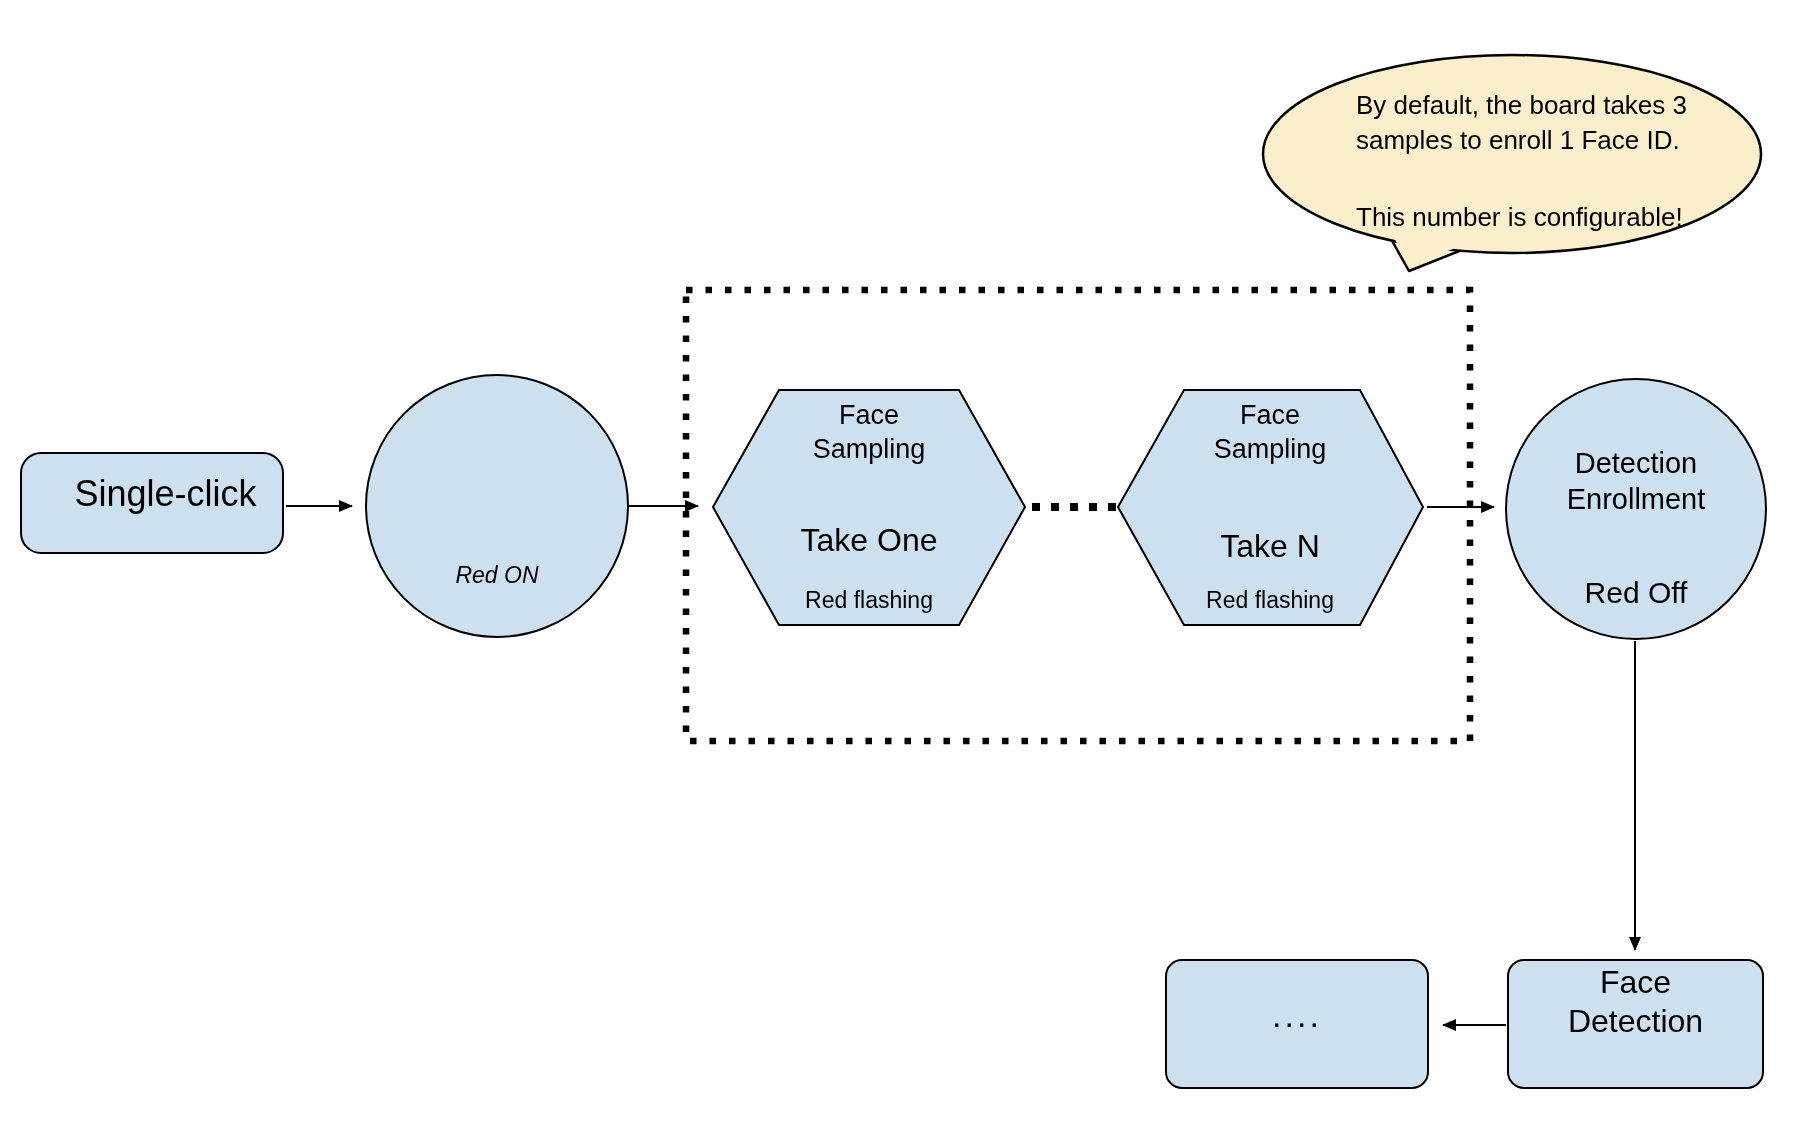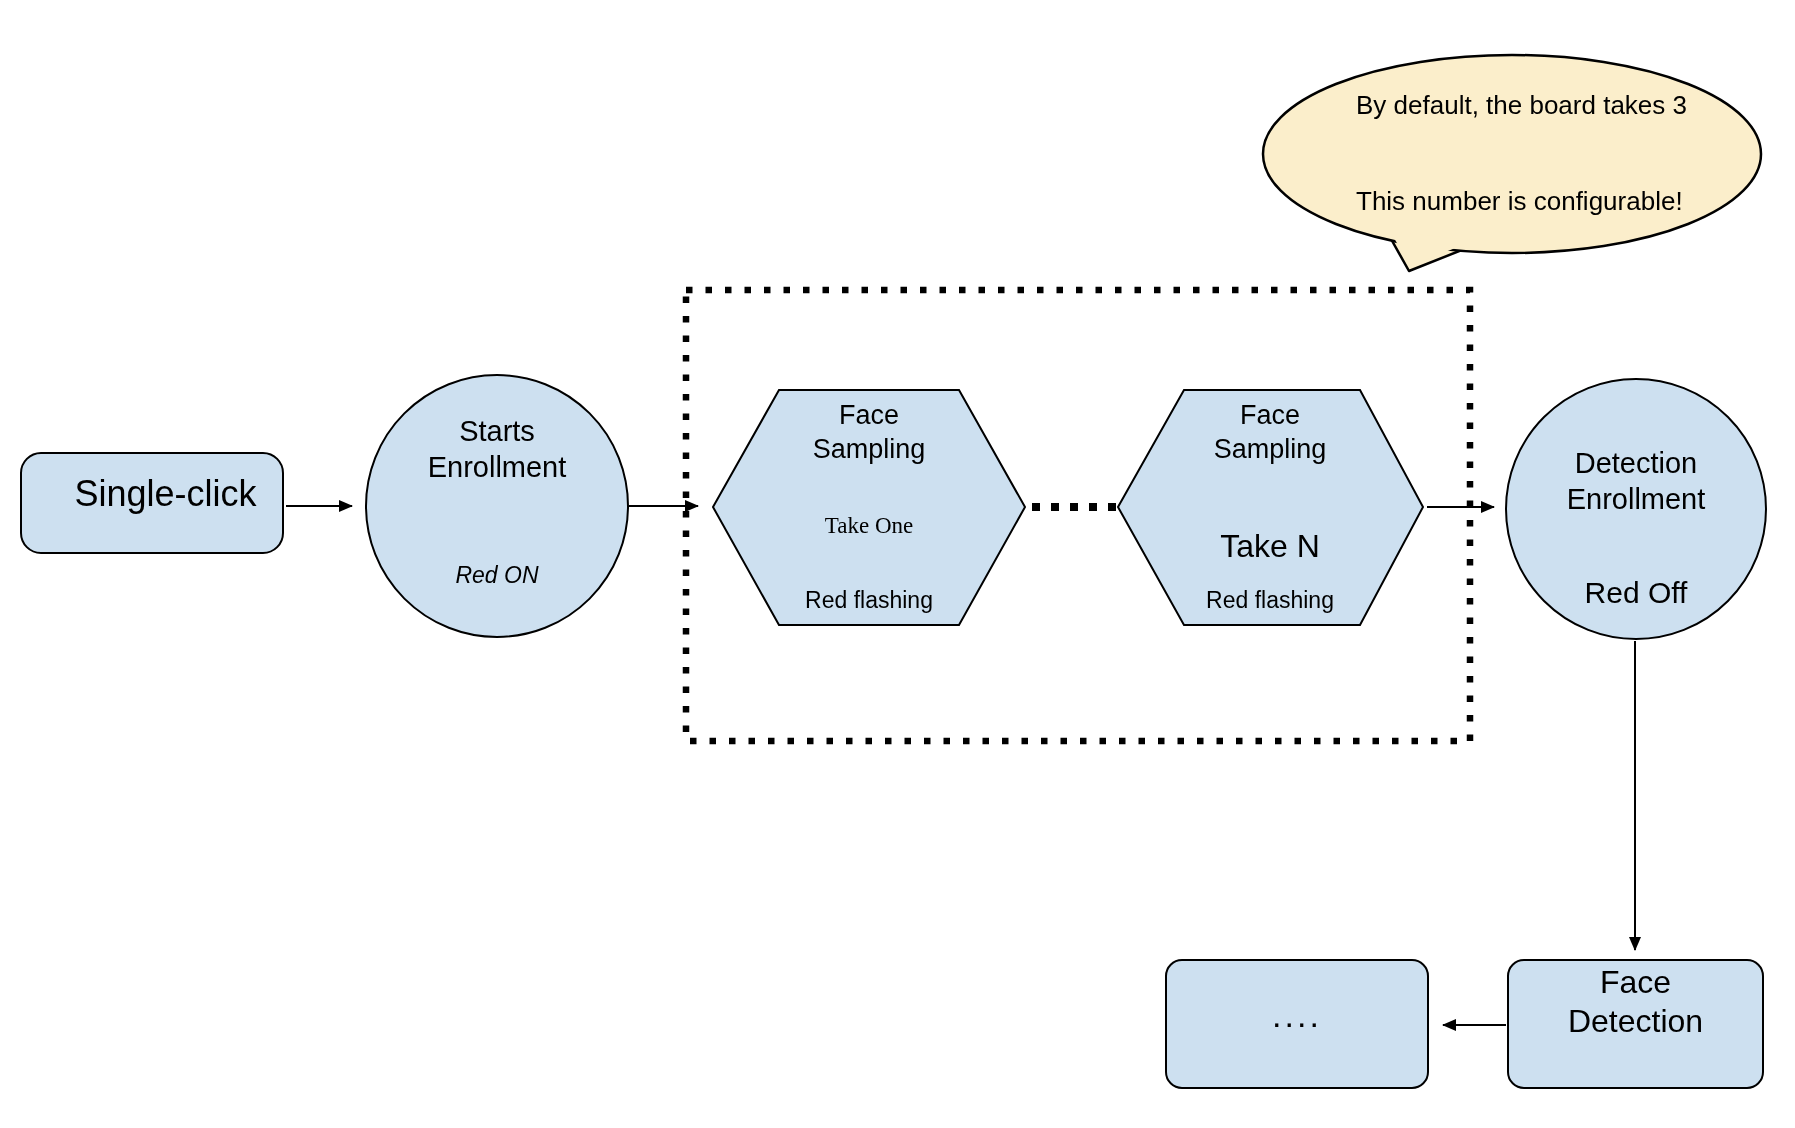--- a/index.html
+++ b/index.html
@@ -11,33 +11,33 @@
     color:#000;
     overflow:hidden;
   }
   .layer{position:absolute;left:0;top:0;width:1795px;height:1128px;}
   .txt{position:absolute;text-align:center;white-space:normal;}
   
   #single-click-label{left:21px;top:473px;width:289px;font-size:36px;line-height:42px;}
   #starts-title{left:407px;top:413px;width:180px;font-size:29px;line-height:36px;}
   #starts-status{left:407px;top:561px;width:180px;font-size:23px;line-height:28px;font-style:italic;}
   #hex1-title{left:789px;top:398px;width:160px;font-size:27px;line-height:34px;}
-  #hex1-step{left:769px;top:507px;width:200px;font-size:23px;line-height:38px;font-family:Liberation Serif, serif;}
+  #hex1-step{left:769px;top:521px;width:200px;font-size:32px;line-height:38px;}
   #hex1-status{left:769px;top:586px;width:200px;font-size:23px;line-height:28px;}
   #hex2-title{left:1190px;top:398px;width:160px;font-size:27px;line-height:34px;}
   #hex2-step{left:1170px;top:507px;width:200px;font-size:32px;line-height:38px;margin-top:20px;}
   #hex2-status{left:1170px;top:586px;width:200px;font-size:23px;line-height:28px;}
   #finishes-title{left:1546px;top:445px;width:180px;font-size:29px;line-height:36px;}
   #finishes-status{left:1546px;top:579px;width:180px;font-size:30px;line-height:28px;}
   #face-detection-label{left:1548px;top:963px;width:175px;font-size:32px;line-height:39px;}
   #continuation-label{left:1166px;top:995px;width:262px;font-size:34px;line-height:40px;letter-spacing:3px;}
   .callout-line{position:absolute;left:1356px;text-align:right;font-size:26px;line-height:35px;white-space:nowrap;}
   #callout-line-1{top:88px;}
   #callout-line-2{top:123px;}
-  #callout-line-3{top:184px;}
+  #callout-line-3{top:200px;}
 </style>
 </head>
 <body>
 
 <div class="stage">
 
   <svg class="layer" viewBox="0 0 1795 1128" xmlns="http://www.w3.org/2000/svg">
     <defs>
       <marker id="arrow" markerUnits="userSpaceOnUse" markerWidth="15" markerHeight="13" refX="13" refY="6" orient="auto">
         <path d="M0,0 L14,6 L0,12 Z" fill="#000000"></path>
@@ -61,33 +61,33 @@
     <circle cx="497" cy="506" r="131" fill="#cde0f0" stroke="#000000" stroke-width="2"></circle>
     <polygon points="713,507 779,390 959,390 1025,507 959,625 779,625" fill="#cde0f0" stroke="#000000" stroke-width="2"></polygon>
     <polygon points="1118,507 1184,390 1360,390 1423,507 1360,625 1184,625" fill="#cde0f0" stroke="#000000" stroke-width="2"></polygon>
     <circle cx="1636" cy="509" r="130" fill="#cde0f0" stroke="#000000" stroke-width="2"></circle>
     <rect x="1508" y="960" width="255" height="128" rx="16" fill="#cde0f0" stroke="#000000" stroke-width="2"></rect>
     <rect x="1166" y="960" width="262" height="128" rx="16" fill="#cde0f0" stroke="#000000" stroke-width="2"></rect>
   </svg>
 
   <div class="txt" id="single-click-label">Single-click</div>
 
-  <div class="txt" id="starts-title">Starts Enrollment</div>
   <div class="txt" id="starts-status">Red ON</div>
 
   <div class="txt" id="hex1-title">Face Sampling</div>
   <div class="txt" id="hex1-step">Take One</div>
   <div class="txt" id="hex1-status">Red flashing</div>
 
   <div class="txt" id="hex2-title">Face Sampling</div>
   <div class="txt" id="hex2-step">Take N</div>
   <div class="txt" id="hex2-status">Red flashing</div>
 
   <div class="txt" id="finishes-title">Detection Enrollment</div>
   <div class="txt" id="finishes-status">Red Off</div>
 
   <div class="txt" id="face-detection-label">Face Detection</div>
   <div class="txt" id="continuation-label">....</div>
 
   <div class="callout-line" id="callout-line-1">By default, the board takes 3</div>
+  <div class="callout-line" id="callout-line-2">samples to enroll 1 Face ID.</div>
   <div class="callout-line" id="callout-line-3">This number is configurable!</div>
 
 </div>
 
 </body></html>

